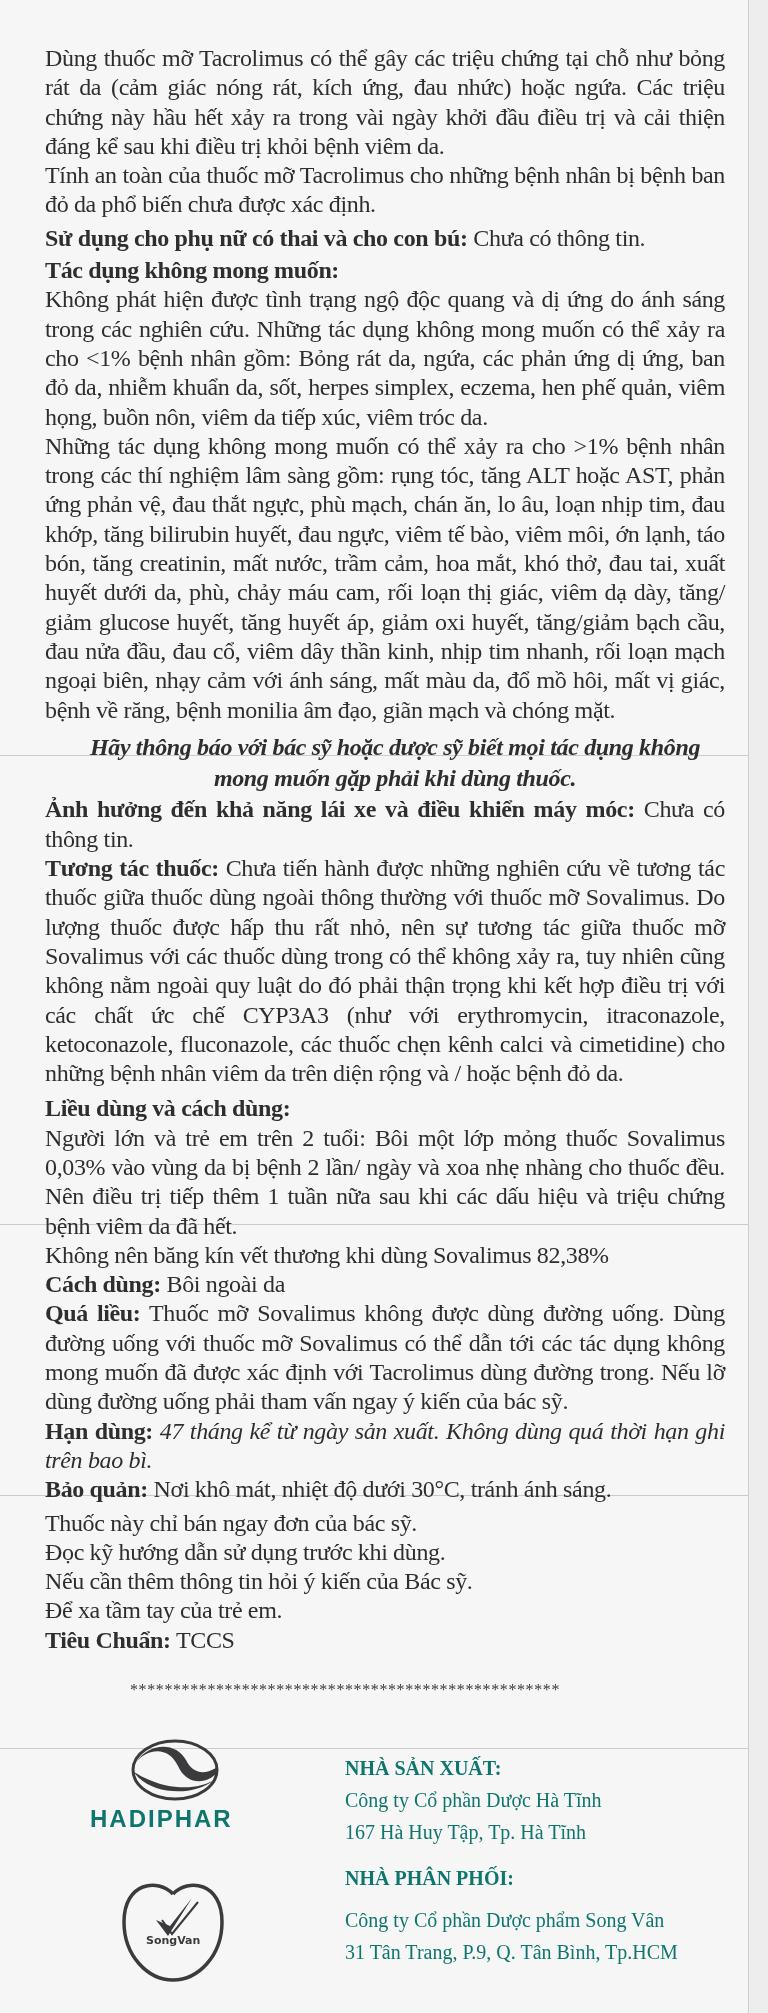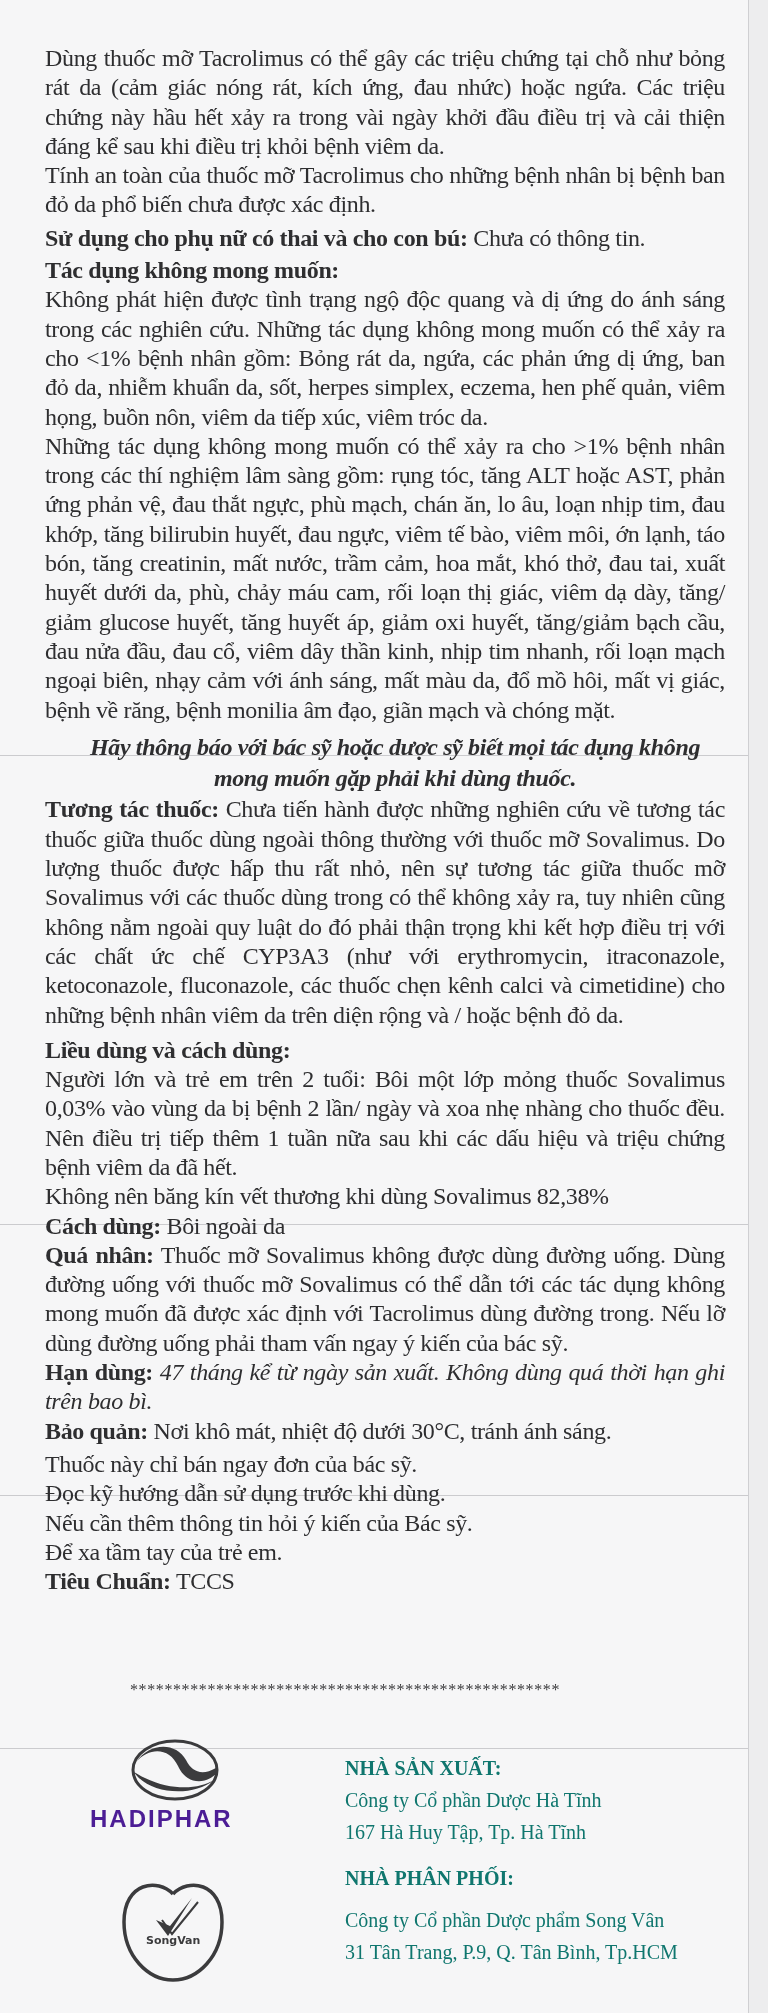--- a/index.html
+++ b/index.html
@@ -30,21 +30,21 @@
     font-weight: bold; font-style: italic; text-align: center !important;
     text-align-last: center !important; margin: 4px 0 2px 0 !important; padding-left: 20px;
   }
   .stars {
     position: absolute; left: 130px; top: 1681px; font-size: 16px; letter-spacing: 0.6px;
     font-family: "Liberation Serif", serif; color: #3a3a3c;
   }
   .logo-hadi { position: absolute; left: 88px; top: 1738px; width: 170px; height: 100px; }
   .logo-hadi .word {
     position: absolute; left: 2px; top: 67px; font-family: "Liberation Sans", "DejaVu Sans", sans-serif;
-    font-weight: bold; font-size: 24px; letter-spacing: 2px; color: #4c1d95;
+    font-weight: bold; font-size: 24px; letter-spacing: 2px; color: #0f766e;
   }
   .logo-song { position: absolute; left: 118px; top: 1876px; width: 110px; height: 110px; }
   .logo-song .word {
     position: absolute; left: 28px; top: 58px; font-family: "DejaVu Sans", sans-serif;
     font-weight: bold; font-size: 11px; color: #3b3b3d;
   }
   .company { position: absolute; left: 345px; font-size: 20px; line-height: 32px; color: #0f766e; }
   .company .title { font-weight: bold; font-size: 20px; }
 </style>
 </head>
@@ -63,30 +63,31 @@
 
   <p style="margin-top:4px"><span class="b">Sử dụng cho phụ nữ có thai và cho con bú:</span><span> Chưa có thông tin.</span></p>
 
   <p class="b" style="margin-top:3px">Tác dụng không mong muốn:</p>
   <p>Không phát hiện được tình trạng ngộ độc quang và dị ứng do ánh sáng trong các nghiên cứu. Những tác dụng không mong muốn có thể xảy ra cho &lt;1% bệnh nhân gồm: Bỏng rát da, ngứa, các phản ứng dị ứng, ban đỏ da, nhiễm khuẩn da, sốt, herpes simplex, eczema, hen phế quản, viêm họng, buồn nôn, viêm da tiếp xúc, viêm tróc da.</p>
   <p>Những tác dụng không mong muốn có thể xảy ra cho &gt;1% bệnh nhân trong các thí nghiệm lâm sàng gồm: rụng tóc, tăng ALT hoặc AST, phản ứng phản vệ, đau thắt ngực, phù mạch, chán ăn, lo âu, loạn nhịp tim, đau khớp, tăng bilirubin huyết, đau ngực, viêm tế bào, viêm môi, ớn lạnh, táo bón, tăng creatinin, mất nước, trầm cảm, hoa mắt, khó thở, đau tai, xuất huyết dưới da, phù, chảy máu cam, rối loạn thị giác, viêm dạ dày, tăng/ giảm glucose huyết, tăng huyết áp, giảm oxi huyết, tăng/giảm bạch cầu, đau nửa đầu, đau cổ, viêm dây thần kinh, nhịp tim nhanh, rối loạn mạch ngoại biên, nhạy cảm với ánh sáng, mất màu da, đổ mồ hôi, mất vị giác, bệnh về răng, bệnh monilia âm đạo, giãn mạch và chóng mặt.</p>
 
   <p class="notice" style="margin-top:8px !important">Hãy thông báo với bác sỹ hoặc dược sỹ biết mọi tác dụng không</p>
   <p class="notice" style="margin-top:0 !important">mong muốn gặp phải khi dùng thuốc.</p>
 
+  <p><span class="b">Ảnh hưởng đến khả năng lái xe và điều khiển máy móc:</span><span> Chưa có thông tin.</span></p>
 
   <p><span class="b">Tương tác thuốc:</span><span> Chưa tiến hành được những nghiên cứu về tương tác thuốc giữa thuốc dùng ngoài thông thường với thuốc mỡ Sovalimus. Do lượng thuốc được hấp thu rất nhỏ, nên sự tương tác giữa thuốc mỡ Sovalimus với các thuốc dùng trong có thể không xảy ra, tuy nhiên cũng không nằm ngoài quy luật do đó phải thận trọng khi kết hợp điều trị với các chất ức chế CYP3A3 (như với erythromycin,  itraconazole, ketoconazole, fluconazole, các thuốc chẹn kênh calci và cimetidine) cho những bệnh nhân viêm da trên diện rộng và / hoặc bệnh đỏ da.</span></p>
 
   <p class="b" style="margin-top:6px">Liều dùng và cách dùng:</p>
   <p>Người lớn và trẻ em trên 2 tuổi: Bôi một lớp mỏng thuốc Sovalimus 0,03% vào vùng da bị bệnh 2 lần/ ngày và xoa nhẹ nhàng cho thuốc đều. Nên điều trị tiếp thêm 1 tuần nữa sau khi các dấu hiệu và triệu chứng bệnh viêm da đã hết.</p>
   <p>Không nên băng kín vết thương khi dùng Sovalimus 82,38%</p>
 
   <p><span class="b">Cách dùng:</span><span> Bôi ngoài da</span></p>
 
-  <p><span class="b">Quá nhân:</span><span> Thuốc mỡ Sovalimus không được dùng đường uống. Dùng đường uống với thuốc mỡ Sovalimus có thể dẫn tới các tác dụng không mong muốn đã được xác định với Tacrolimus dùng đường trong. Nếu lỡ dùng đường uống phải tham vấn ngay ý kiến của bác sỹ.</span></p>
+  <p><span class="b">Quá liều:</span><span> Thuốc mỡ Sovalimus không được dùng đường uống. Dùng đường uống với thuốc mỡ Sovalimus có thể dẫn tới các tác dụng không mong muốn đã được xác định với Tacrolimus dùng đường trong. Nếu lỡ dùng đường uống phải tham vấn ngay ý kiến của bác sỹ.</span></p>
 
   <p><span class="b">Hạn dùng:</span><span class="i"> 47 tháng kể từ ngày sản xuất. Không dùng quá thời hạn ghi trên bao bì.</span></p>
 
   <p><span class="b">Bảo quản:</span><span> Nơi khô mát, nhiệt độ dưới 30°C, tránh ánh sáng.</span></p>
 
   <p style="margin-top:4px">Thuốc này chỉ bán ngay đơn của bác sỹ.</p>
   <p>Đọc kỹ hướng dẫn sử dụng trước khi dùng.</p>
   <p>Nếu cần thêm thông tin hỏi ý kiến của Bác sỹ.</p>
   <p>Để xa tầm tay của trẻ em.</p>
 

